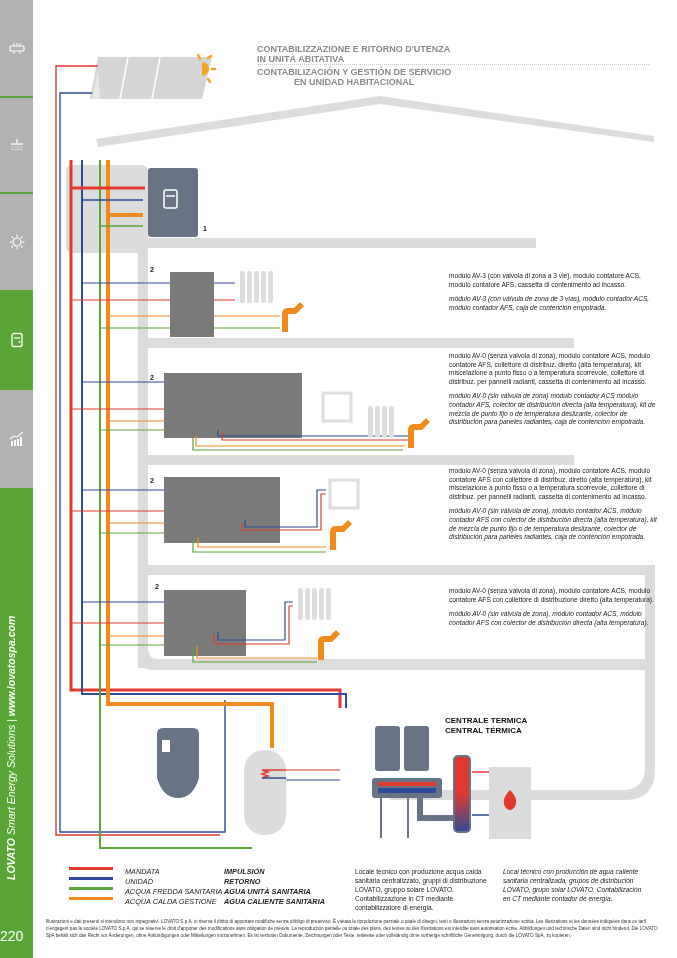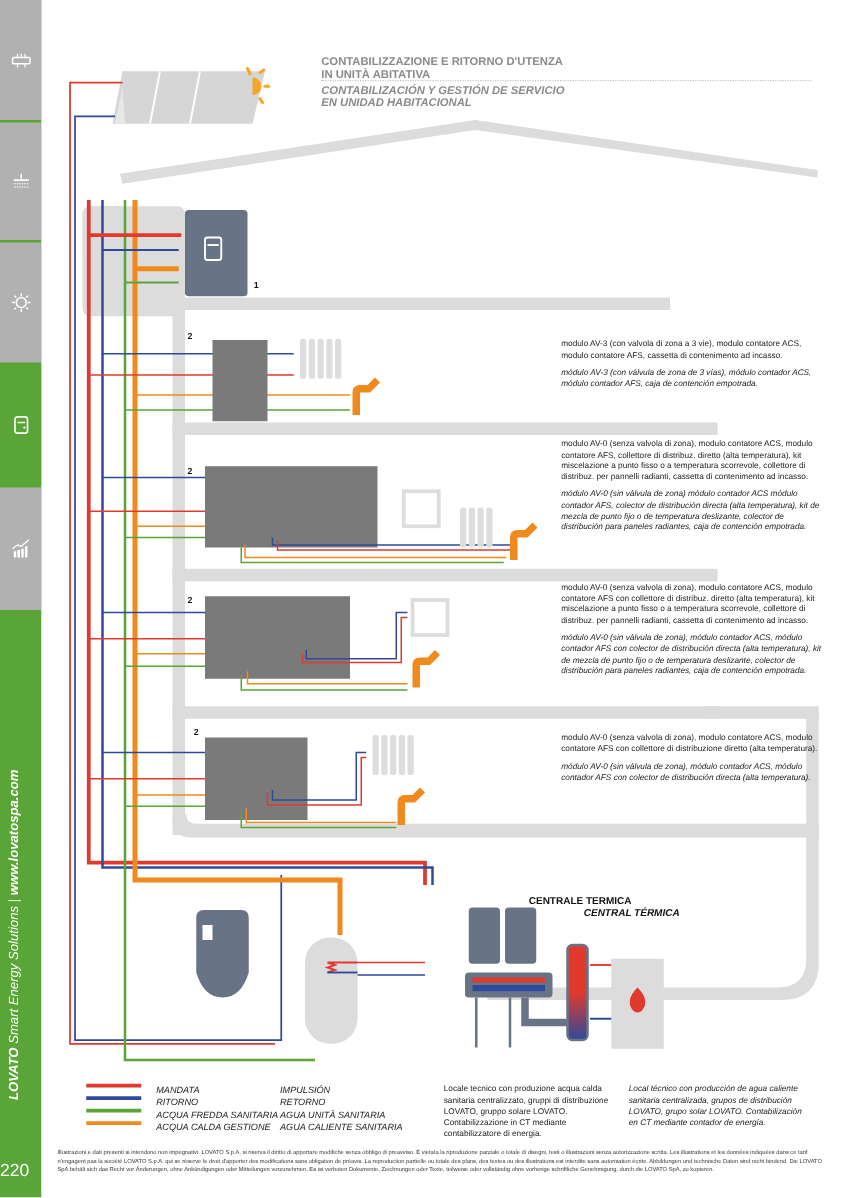--- a/index.html
+++ b/index.html
@@ -6,32 +6,32 @@
   body{width:677px;height:958px;position:relative;overflow:hidden;font-family:"Liberation Sans",sans-serif;}
   .sidebar{position:absolute;left:0;top:0;width:33px;height:958px;background:#5aa537;}
   .tab{position:absolute;left:0;width:33px;background:#b1b1b1;display:flex;align-items:center;justify-content:center;cursor:pointer;}
   .tab.active{background:#5aa537;}
   .tab svg{width:16px;height:16px;}
   .side-text{position:absolute;left:5px;top:880px;transform:rotate(-90deg);transform-origin:left top;white-space:nowrap;color:#fff;font-size:10.5px;}
   .side-text b{font-weight:bold;font-style:italic;}
   .side-text i{font-style:italic;}
   .page-num{position:absolute;left:0;width:21px;top:928px;text-align:right;color:#fff;font-size:14px;font-family:"Liberation Sans",sans-serif;}
   .hdr{position:absolute;left:257px;top:44px;color:#8a8a8a;font-family:"Liberation Sans",sans-serif;font-weight:bold;font-size:9px;line-height:10px;}
-  .hdr .it{font-style:italic;}
+  .hdr .it{text-align:center;}
   .hdr-rule{position:absolute;left:257px;top:64px;width:392px;border-top:1px dotted #c8c8c8;}
   .desc{position:absolute;left:449px;width:212px;font-size:6.6px;line-height:8.6px;color:#222;font-family:"Liberation Sans",sans-serif;}
   .desc p{margin:0 0 6px 0;}
   .desc .es{font-style:italic;}
   .label-num{position:absolute;font-size:7px;font-weight:bold;color:#111;}
-  .ct-label{position:absolute;left:423px;top:716px;font-size:8px;font-weight:bold;line-height:10px;color:#111;}
-  .ct-label .it{font-style:italic;margin-left:44px;}
+  .ct-label{position:absolute;left:445px;top:716px;font-size:8px;font-weight:bold;line-height:10px;color:#111;}
+  .ct-label .it{}
   .legend{position:absolute;left:69px;top:867px;font-size:7.3px;line-height:10px;font-style:italic;color:#222;}
   .legend-row{display:flex;align-items:flex-start;height:10px;}
   .legend-row .sw{width:44px;height:3px;margin-right:12px;}
-  .legend-es{position:absolute;left:224px;top:867px;font-size:7.3px;line-height:10px;font-style:italic;color:#222;}
+  .legend-es{position:absolute;left:224px;top:867px;font-size:7.3px;line-height:10px;font-style:italic;color:#222;font-weight:bold;}
   .notes{position:absolute;top:867px;font-size:6.6px;line-height:9px;color:#222;}
   .disclaimer{position:absolute;left:46px;top:918px;width:620px;font-size:4.6px;line-height:7px;color:#333;}
   svg.diagram{position:absolute;left:0;top:0;}
 </style>
 </head>
 <body>
 
 <div class="sidebar">
   <div class="tab" style="top:0;height:96px;">
     <svg viewBox="0 0 16 16">
@@ -297,21 +297,21 @@
   <p class="es">módulo AV-0 (sin válvula de zona), módulo contador ACS, módulo contador AFS con colector de distribución directa (alta temperatura).</p>
 </div>
 
 <div class="legend">
   <div class="legend-row">
       <span class="sw" style="background:#e03a2f"></span>
       <span>MANDATA</span>
     </div>
   <div class="legend-row">
       <span class="sw" style="background:#2f4a9a"></span>
-      <span>RITORNO</span>
+      <span>UNIDAD</span>
     </div>
   <div class="legend-row">
       <span class="sw" style="background:#5aa537"></span>
       <span>ACQUA FREDDA SANITARIA</span>
     </div>
   <div class="legend-row">
       <span class="sw" style="background:#f08a1c"></span>
       <span>ACQUA CALDA GESTIONE</span>
     </div>
 </div>

